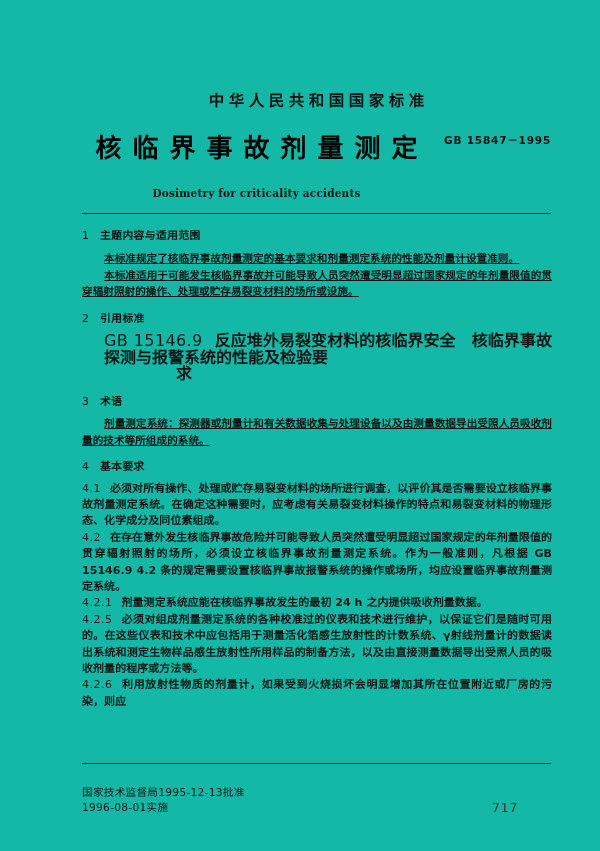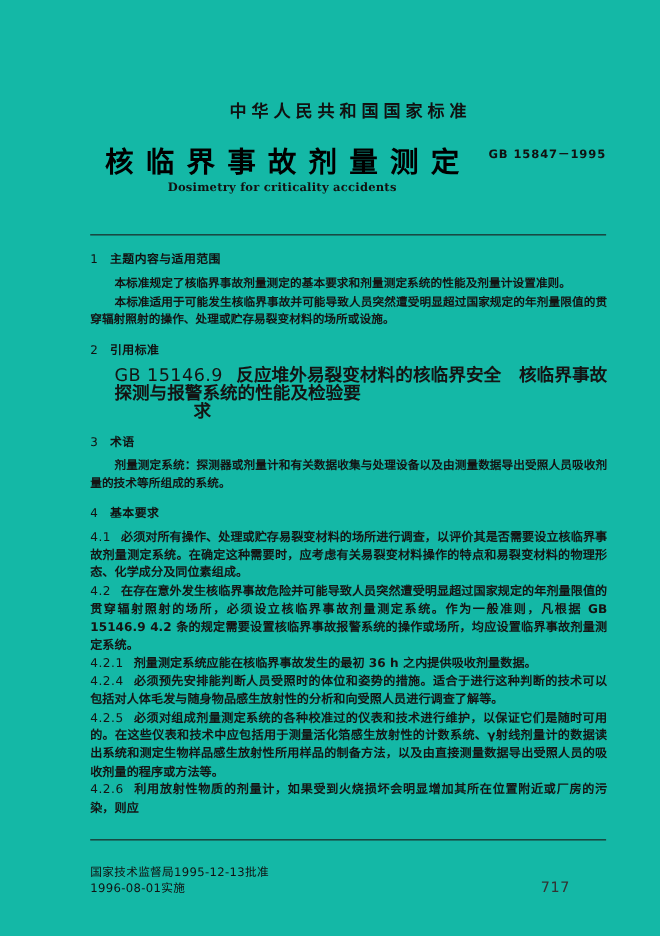--- a/index.html
+++ b/index.html
@@ -56,21 +56,21 @@
     text-align: center;
     font-size: 26px;
     font-weight: bold;
     letter-spacing: 11px;
     text-indent: 11px;
     color: #000;
     line-height: 1.2;
     padding-right: 120px;
   }
   .doc-title-en {
-    margin-top: 0;
+    margin-top: 22px;
     text-align: center;
     font-size: 10.5px;
     font-weight: bold;
     font-family: "DejaVu Serif", "Liberation Serif", serif;
     letter-spacing: 0.2px;
     color: #111;
     padding-right: 120px;
   }
 
   
@@ -114,20 +114,21 @@
   .sec-head .txt { letter-spacing: 0.4px; }
 
   .para {
     font-size: 10.6px;
     line-height: 16.4px;
     color: #141414;
     margin: 0 0 1px 0;
     text-align: justify;
     letter-spacing: 0.05px;
     font-weight: bold;
+    text-decoration: underline;
   }
   .para.indent { text-indent: 22px; }
 
   .numpara {
     font-size: 11px;
     line-height: 16.4px;
     color: #141414;
     margin: 0;
     text-align: justify;
     letter-spacing: 0.05px;
@@ -227,24 +228,21 @@
       <span class="num">4</span><span class="txt">基本要求</span>
     </div>
 
     <p class="numpara">
       <span class="lbl">4.1</span><span>必须对所有操作、处理或贮存易裂变材料的场所进行调查，以评价其是否需要设立核临界事故剂量测定系统。在确定这种需要时，应考虑有关易裂变材料操作的特点和易裂变材料的物理形态、化学成分及同位素组成。</span>
     </p>
     <p class="numpara">
       <span class="lbl">4.2</span><span>在存在意外发生核临界事故危险并可能导致人员突然遭受明显超过国家规定的年剂量限值的贯穿辐射照射的场所，必须设立核临界事故剂量测定系统。作为一般准则，凡根据 GB 15146.9 4.2 条的规定需要设置核临界事故报警系统的操作或场所，均应设置临界事故剂量测定系统。</span>
     </p>
     <p class="numpara">
-      <span class="lbl">4.2.1</span><span>剂量测定系统应能在核临界事故发生的最初 36 h 之内提供吸收剂量数据。</span>
-    </p>
-    <p class="numpara">
-      <span class="lbl">4.2.4</span><span>必须预先安排能判断人员受照时的体位和姿势的措施。适合于进行这种判断的技术可以包括对人体毛发与随身物品感生放射性的分析和向受照人员进行调查了解等。</span>
+      <span class="lbl">4.2.1</span><span>剂量测定系统应能在核临界事故发生的最初 24 h 之内提供吸收剂量数据。</span>
     </p>
     <p class="numpara">
       <span class="lbl">4.2.5</span><span>必须对组成剂量测定系统的各种校准过的仪表和技术进行维护，以保证它们是随时可用的。在这些仪表和技术中应包括用于测量活化箔感生放射性的计数系统、γ射线剂量计的数据读出系统和测定生物样品感生放射性所用样品的制备方法，以及由直接测量数据导出受照人员的吸收剂量的程序或方法等。</span>
     </p>
     <p class="numpara">
       <span class="lbl">4.2.6</span><span>利用放射性物质的剂量计，如果受到火烧损坏会明显增加其所在位置附近或厂房的污染，则应</span>
     </p>
   </div>
 
   <div class="rule-bottom"></div>

